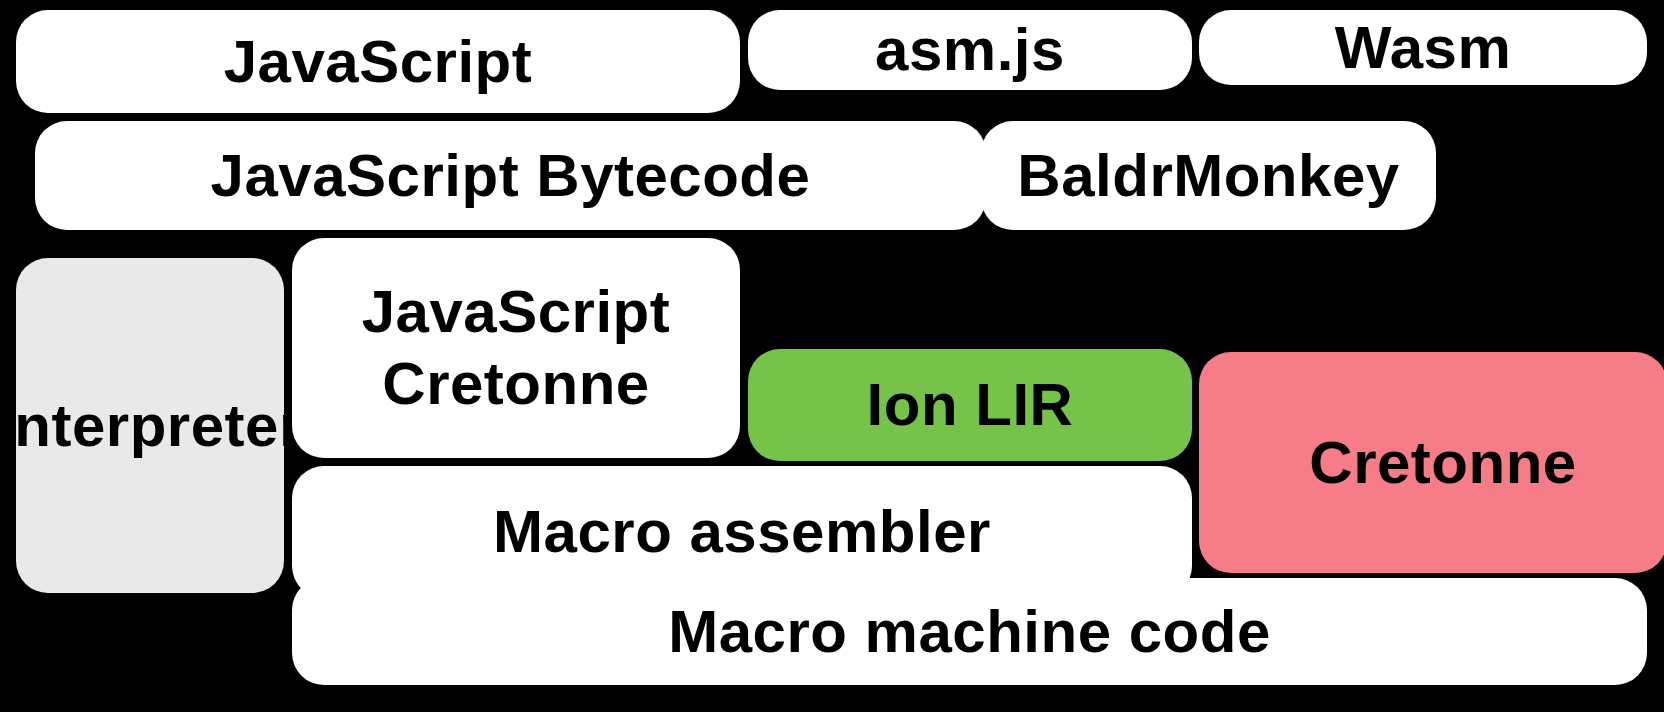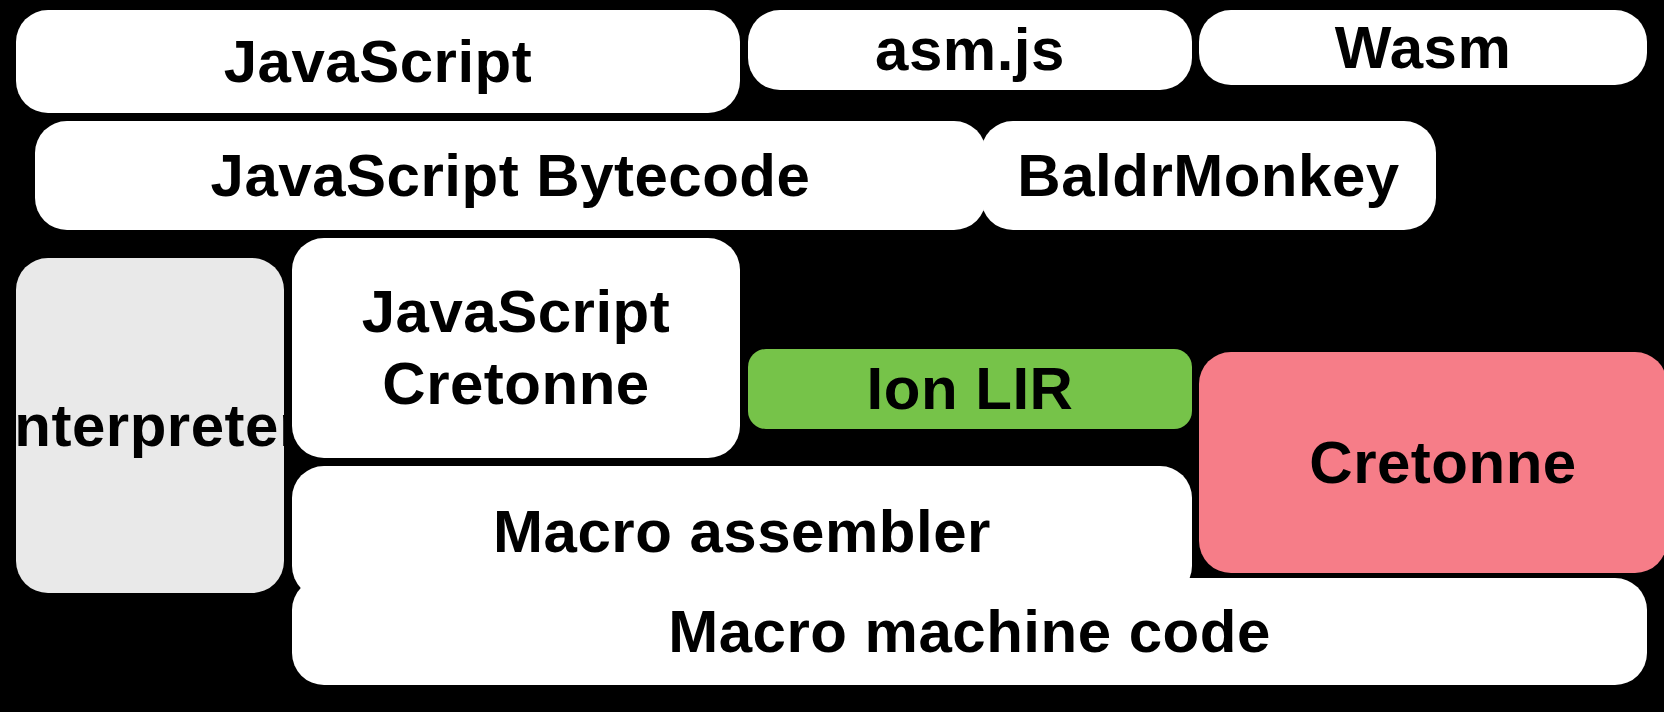--- a/index.html
+++ b/index.html
@@ -36,21 +36,21 @@
   .b-wasm        { left: 1199px; top: 10px;  width: 448px; height: 75px; }
 
   
   .b-bytecode    { left: 16px;   top: 121px; width: 951px; height: 109px; }
   .b-baldrmonkey { left: 973px;  top: 121px; width: 455px; height: 109px; }
 
   
   .b-interpreter { left: 16px;   top: 238px; width: 268px; height: 335px; margin-top: 20px; }
   .b-baseline    { left: 292px;  top: 238px; width: 448px; height: 220px; }
   .b-ion-mir     { left: 748px;  top: 238px; width: 444px; height: 104px; }
-  .b-ion-lir     { left: 748px;  top: 349px; width: 444px; height: 80px; border-radius: 18px; }
+  .b-ion-lir     { left: 748px;  top: 349px; width: 444px; height: 112px; }
   .b-cretonne    { left: 1199px; top: 352px; width: 448px; height: 221px; padding-left: 20px; }
 
   
   .b-macro       { left: 292px;  top: 466px; width: 900px;  height: 132px; }
   .b-native      { left: 292px;  top: 578px; width: 1355px; height: 107px; }
 </style>
 </head>
 <body>
 
 <div class="canvas" style="background-color: rgb(0, 0, 0);">

